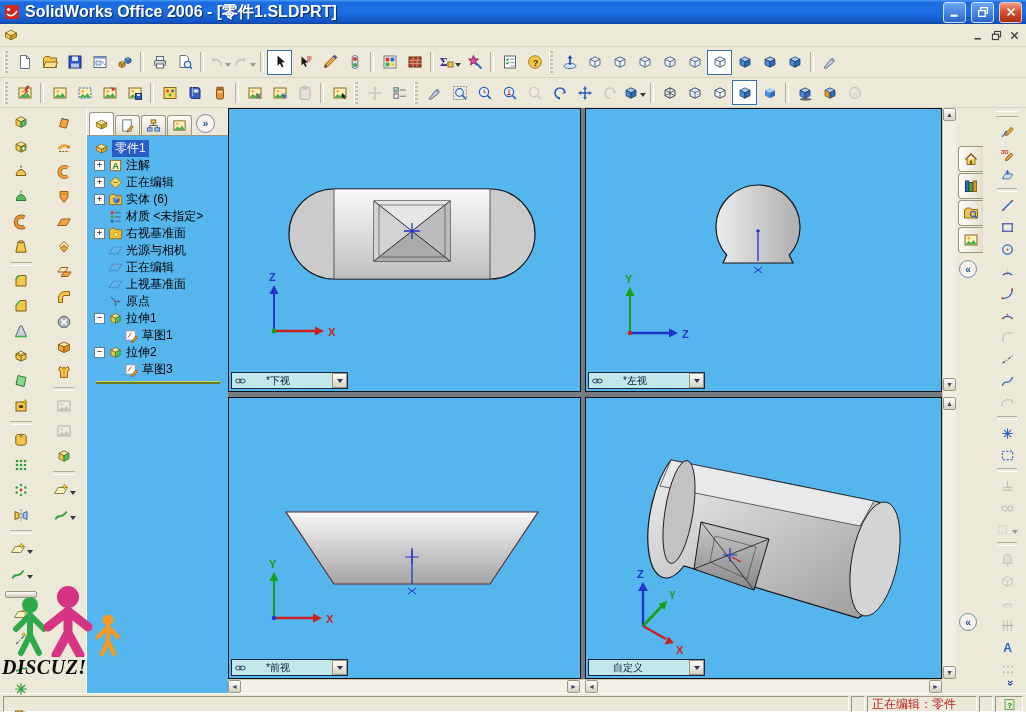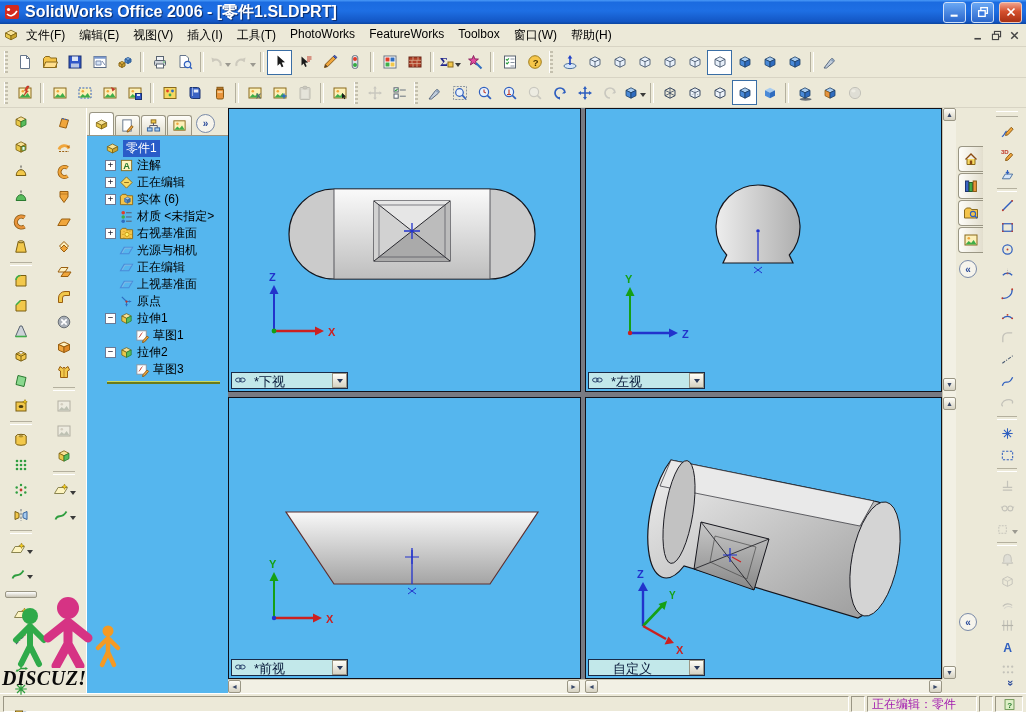--- a/index.html
+++ b/index.html
@@ -40,33 +40,33 @@
   .vsep{height:2px;width:22px;border-top:1px solid #b4b09e;border-bottom:1px solid #fff;margin:2px 0}
   .lhandle{width:30px;height:5px;background:linear-gradient(#fff,#cac6b6);border:1px solid #9a9684;border-radius:2px;margin:4px 0 3px}
   
   .treepanel{position:absolute;left:86px;top:0;width:142px;height:585px;background:var(--vpbg,#55b6ee);border-left:1px solid #fff;box-sizing:border-box}
   .ttabs{height:25px;background:#ece9d8;border-bottom:1px solid #9a9684;display:flex;align-items:flex-end;gap:1px;padding:2px 1px 0 2px}
   .ttab{width:25px;height:20px;background:linear-gradient(#fefdf9,#e2decd);border:1px solid #9a9684;border-bottom:none;
     border-radius:3px 3px 0 0;display:flex;align-items:center;justify-content:center;box-sizing:border-box}
   .ttab.act{height:23px;background:#fff}
   .tovf{width:17px;height:17px;border-radius:50%;background:#f6f4ec;border:1px solid #7a8aa8;color:#2a4a9a;
     font-size:10px;font-weight:bold;display:flex;align-items:center;justify-content:center;margin:0 0 2px 3px}
-  .tree{padding:4px 0 0 18px}
+  .tree{padding:4px 0 0 7px}
   .trow{display:flex;align-items:center;height:17px;gap:3px;font-size:12px;color:#000;white-space:nowrap}
   .exp{width:9px;height:9px;border:1px solid #6a7a96;background:#fff;font-size:9px;line-height:7px;text-align:center;
     color:#223;flex:0 0 auto;font-family:"DejaVu Sans Mono",monospace}
   .expsp{width:11px;flex:0 0 auto}
   .ind2{width:13px;flex:0 0 auto}
   .sel{background:#2a5cc8;color:#fff;padding:0 3px}
   .rollback{height:2px;background:#6a7a1a;border-top:1px solid #c8d860;margin:3px 8px 0 2px}
   
   .vparea{position:absolute;left:228px;top:0;width:728px;height:585px;background:#787a82}
   .vp{position:absolute;background:var(--vpbg,#55b6ee);border:1px solid #101018;box-sizing:border-box;overflow:hidden}
   .vpcombo{position:absolute;left:2px;bottom:2px;width:117px;height:17px;background:var(--combo,#c2e8ea);
-    border:1px solid #1a2a46;display:flex;align-items:flex-start;font-size:13px;color:#081a3a;padding-left:2px;box-sizing:border-box;gap:6px}
+    border:1px solid #1a2a46;display:flex;align-items:center;font-size:10px;color:#081a3a;padding-left:2px;box-sizing:border-box;gap:18px}
   .vpcombo .chain{flex:0 0 auto;display:flex}
   .cdd{margin-left:auto;width:15px;height:15px;background:linear-gradient(#fffef8,#d6d2c2);border:1px solid #9a9684;
     display:flex;align-items:center;justify-content:center;box-sizing:border-box}
   .tri{width:0;height:0;border:3.5px solid transparent;border-top:4.5px solid #2a3a5a;margin-top:4px}
   .vscroll{position:absolute;left:714px;top:0;width:14px;height:571px;background:#f2f0e4;border-left:1px solid #c8c4b0;box-sizing:border-box}
   .hscroll{position:absolute;left:0;top:571px;width:714px;height:14px;background:#f2f0e4;border-top:1px solid #c8c4b0;box-sizing:border-box}
   .corner{position:absolute;left:714px;top:571px;width:14px;height:14px;background:#ece9d8}
   .sbtn{position:absolute;width:13px;height:13px;background:linear-gradient(#fffef8,#d6d2c2);border:1px solid #9a9684;
     border-radius:2px;font-size:7px;color:#3a4a6a;display:flex;align-items:center;justify-content:center;box-sizing:border-box}
   
@@ -78,24 +78,24 @@
     color:#2a4a9a;font-weight:bold;font-size:10px;display:flex;align-items:center;justify-content:center;box-sizing:border-box}
   .skbar{position:absolute;right:1px;top:1px;width:36px;height:583px;display:flex;flex-direction:column;align-items:center;background:#ece9d8}
   .skgrip{width:22px;height:4px;border-top:1px solid #fff;border-bottom:1px solid #b0ac9c;margin:2px 0 3px}
   .skbtn{width:26px;height:20px;display:flex;align-items:center;justify-content:center;border:1px solid transparent}
   .skbtn.dis{opacity:.45;filter:grayscale(.9)}
   .sksep{height:2px;width:20px;border-top:1px solid #b4b09e;border-bottom:1px solid #fff;margin:2px 0}
   .skmore{position:absolute;bottom:4px;right:12px;font-size:11px;color:#2a4a9a;font-weight:bold;transform:rotate(90deg)}
   
   .statusbar{height:22px;display:flex;align-items:flex-start;gap:2px;background:#ece9d8;border-top:1px solid #fff;padding:2px 3px 0;box-sizing:border-box}
   .sp{height:16px;border:1px solid;border-color:#9a9684 #fff #fff #9a9684;box-sizing:border-box;font-size:12px;
-    display:flex;align-items:center;padding:1px 4px;color:#a21caf;white-space:nowrap}
+    display:flex;align-items:center;padding:1px 4px;color:#b91c1c;white-space:nowrap}
   .grow{flex:1}
   
-  .watermark{position:absolute;left:2px;bottom:5px;width:126px;z-index:9;pointer-events:none}
+  .watermark{position:absolute;left:2px;bottom:16px;width:126px;z-index:9;pointer-events:none}
   .wmtext{font-size:20px;font-weight:bold;font-style:italic;color:#0a0a0a;letter-spacing:.5px;
     font-family:"Liberation Serif","DejaVu Serif",serif;line-height:20px}
 </style>
 </head>
 <body>
 
 <div class="titlebar">
   <span id="swlogo">
       <svg viewBox="0 0 16 16" width="16" height="16">
         <rect x="1" y="1" width="14" height="14" rx="2" fill="#d42a1e"></rect>
@@ -123,32 +123,20 @@
     </span>
 </div>
 
 <div class="menubar">
   <span id="menuicon">
       <svg viewBox="0 0 16 16" width="16" height="16">
         <path d="M2.5 6L8 3.2l5.5 2.8L8 8.8z" fill="#f7e296" stroke="#7a5f12" stroke-width=".8"></path>
         <path d="M2.5 6L8 8.8v4L2.5 10z" fill="#e8c84a" stroke="#7a5f12" stroke-width=".8"></path>
         <path d="M13.5 6L8 8.8v4l5.5-2.8z" fill="#caa52f" stroke="#7a5f12" stroke-width=".8"></path>
       </svg>
-    </span>
-  <span id="menuitems" style="display:flex">
-      <span class="mitem">文件(F)</span>
-      <span class="mitem">编辑(E)</span>
-      <span class="mitem">视图(V)</span>
-      <span class="mitem">插入(I)</span>
-      <span class="mitem">工具(T)</span>
-      <span class="mitem">PhotoWorks</span>
-      <span class="mitem">FeatureWorks</span>
-      <span class="mitem">Toolbox</span>
-      <span class="mitem">窗口(W)</span>
-      <span class="mitem">帮助(H)</span>
     </span>
   <span class="tb-sp"></span>
   <span class="mctrl">
       <svg width="13" height="13" viewBox="0 0 16 16">
         <rect x="3" y="11" width="8" height="2" fill="#444"></rect>
       </svg>
     </span>
   <span class="mctrl">
       <svg width="13" height="13" viewBox="0 0 16 16">
         <rect x="5.5" y="3" width="7.5" height="6.5" fill="none" stroke="#444" stroke-width="1.4"></rect>

